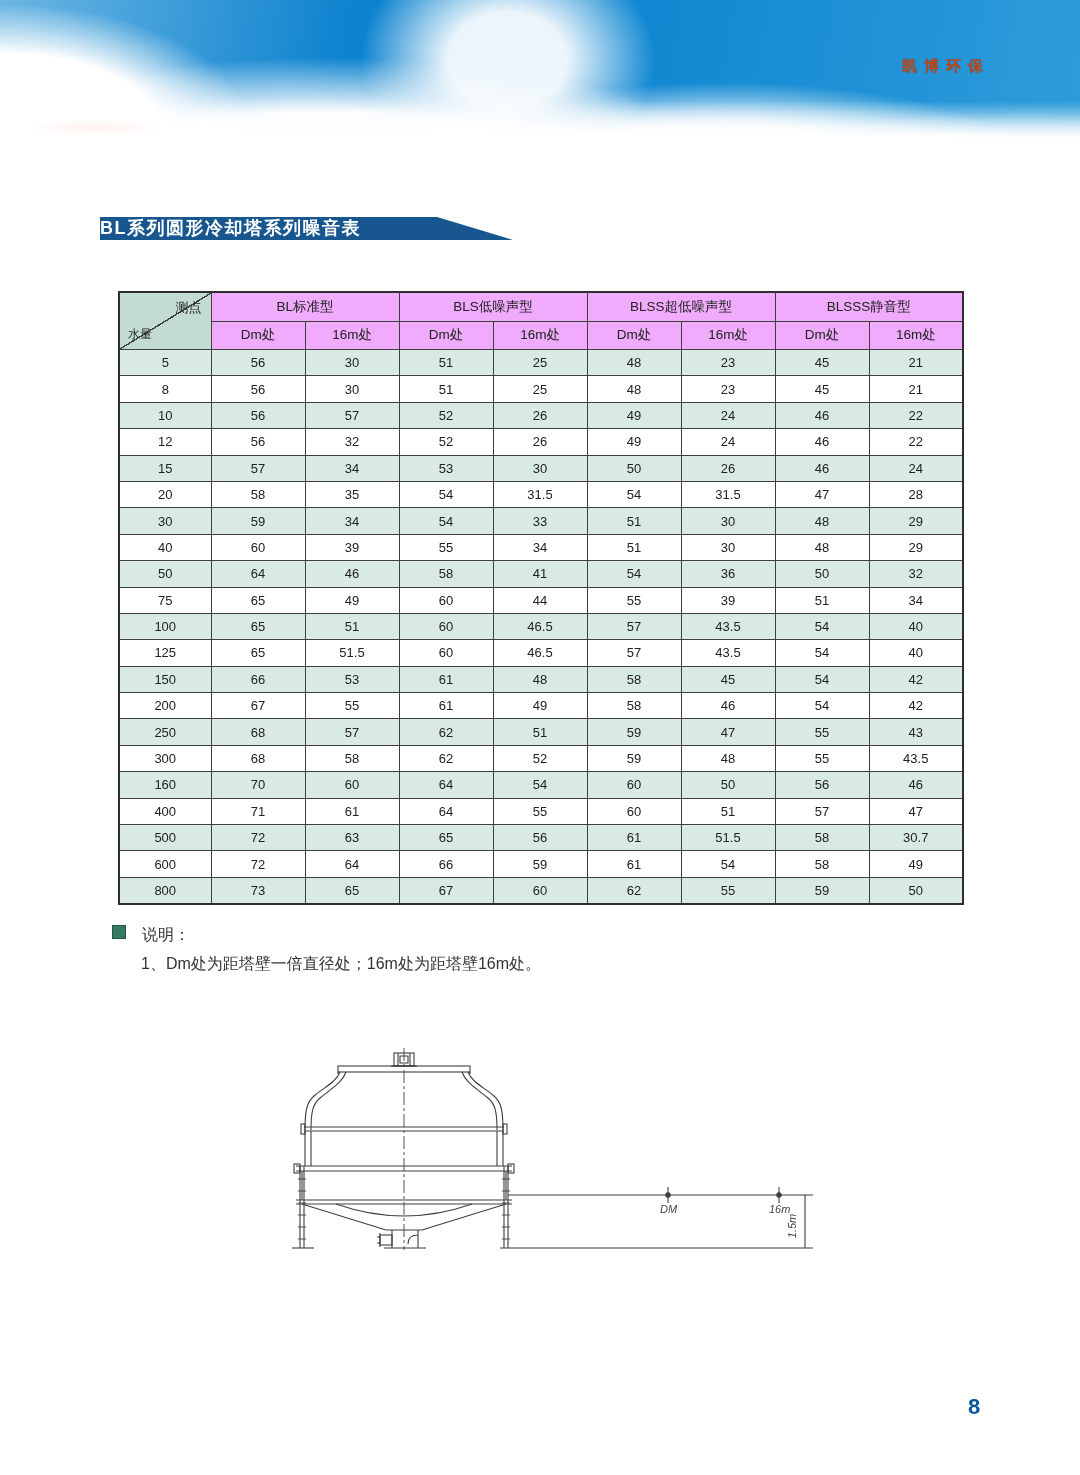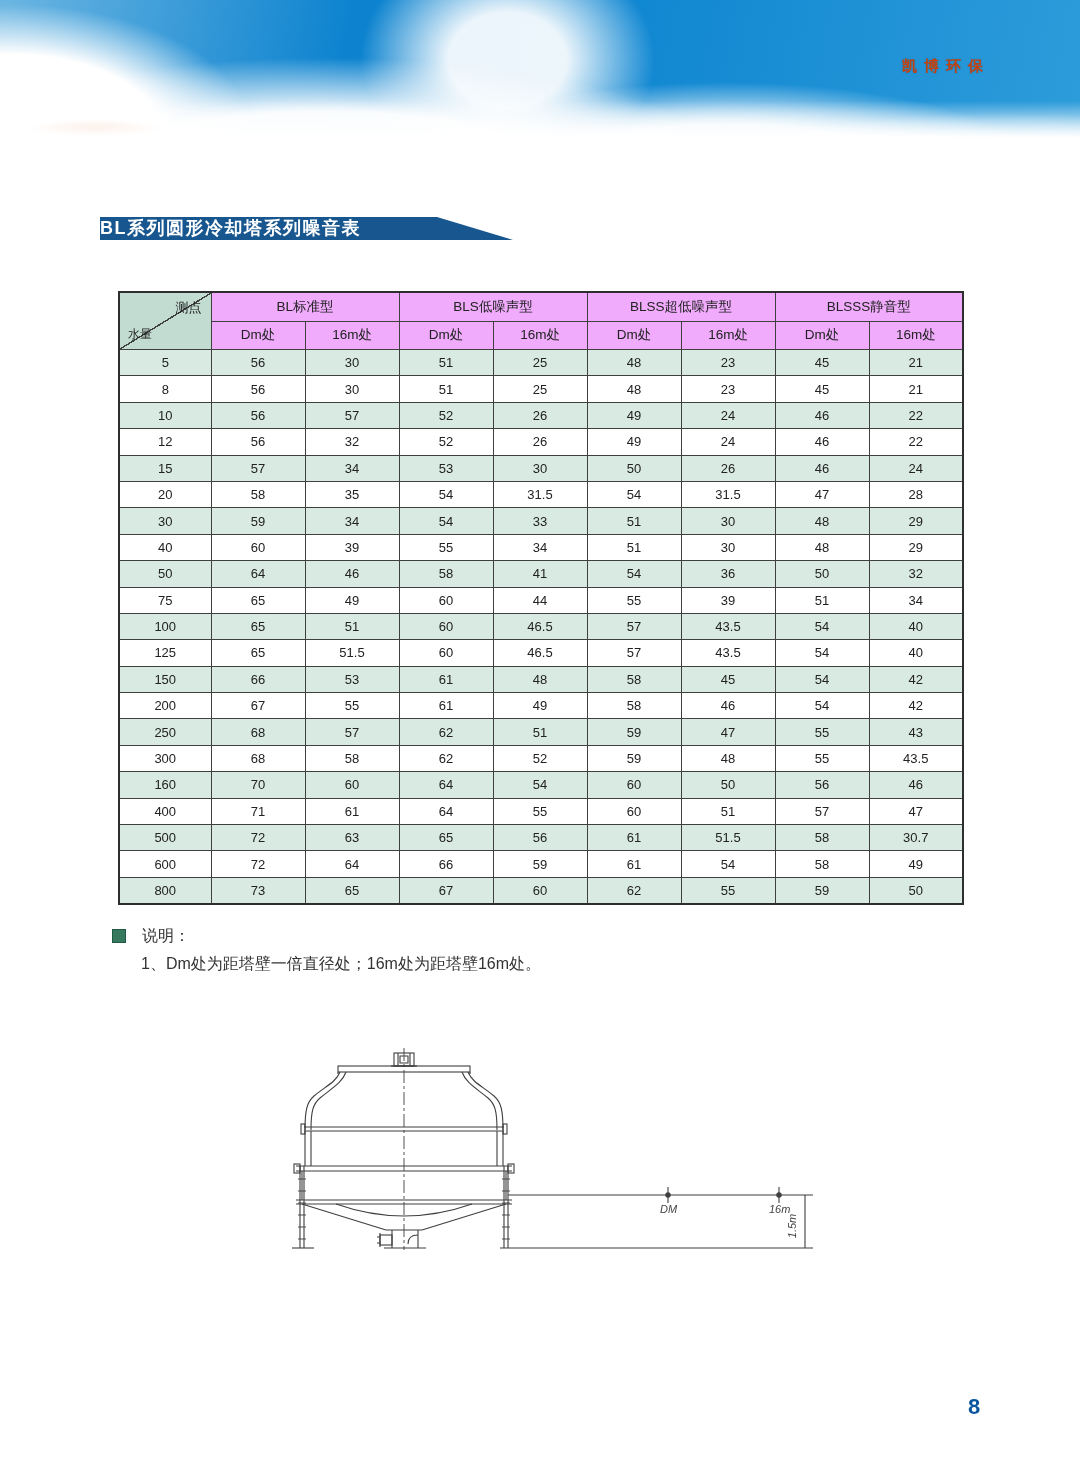--- a/index.html
+++ b/index.html
@@ -59,21 +59,21 @@
     background:
       linear-gradient(to bottom right,
         rgba(0,0,0,0) calc(50% - 0.7px), #3f3f3f calc(50% - 0.7px),
         #3f3f3f calc(50% + 0.7px), rgba(0,0,0,0) calc(50% + 0.7px)),
       #c2dcd2 !important;
   }
   .corner .tr{position:absolute;top:6px;right:9px;font-size:13px;}
   .corner .bl{position:absolute;bottom:6px;left:8px;font-size:12px;}
   
   .notes{position:absolute;left:112px;top:925px;width:700px;font-size:16px;color:#333;}
-  .notes .head{display:flex;align-items:center;height:22px;}
+  .notes .head{display:flex;align-items:flex-start;height:22px;}
   .notes .sq{width:12px;height:12px;background:#36795f;border:1px solid #1f5a46;margin-right:16px;}
   .notes .item{margin-left:29px;line-height:33px;}
   .notes .item:first-of-type{margin-top:8px;}
   
   .diagram{position:absolute;left:280px;top:1038px;width:560px;height:232px;font-style:italic;}
   .diagram svg{display:block;}
   
   .pageno{
     position:absolute;left:968px;top:1394px;
     color:#0a57a0;font-weight:bold;font-size:22px;

